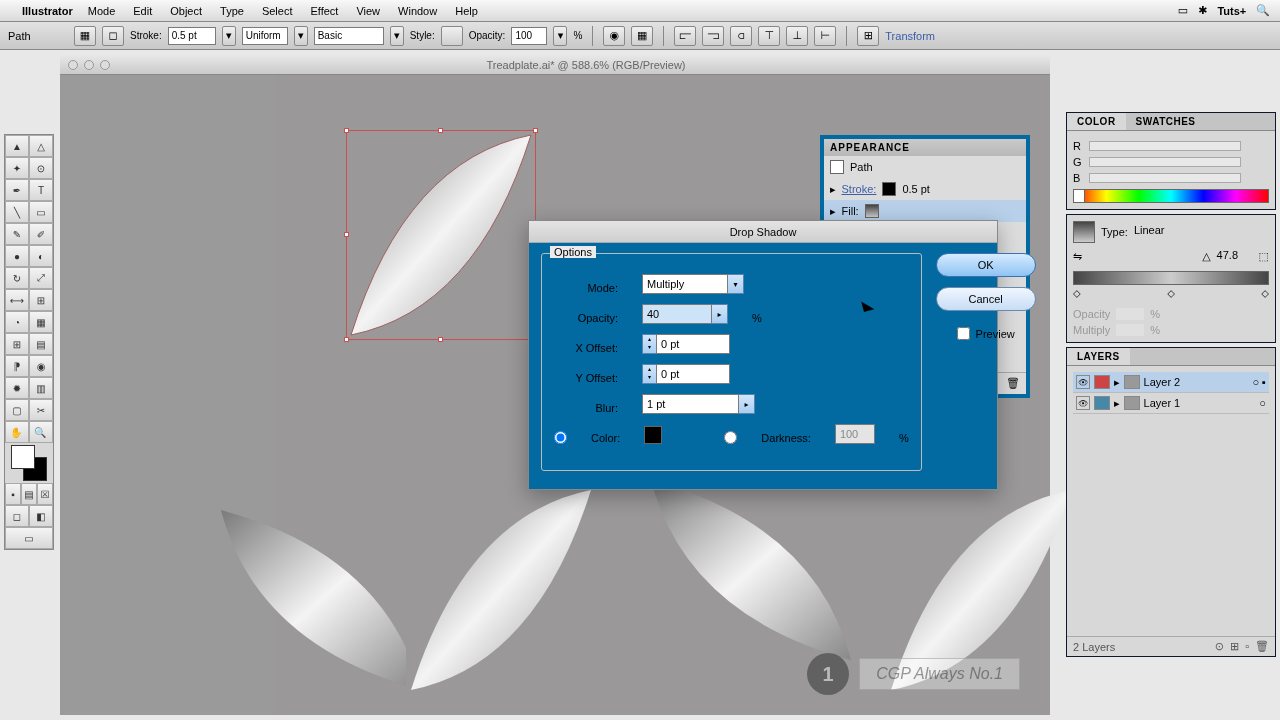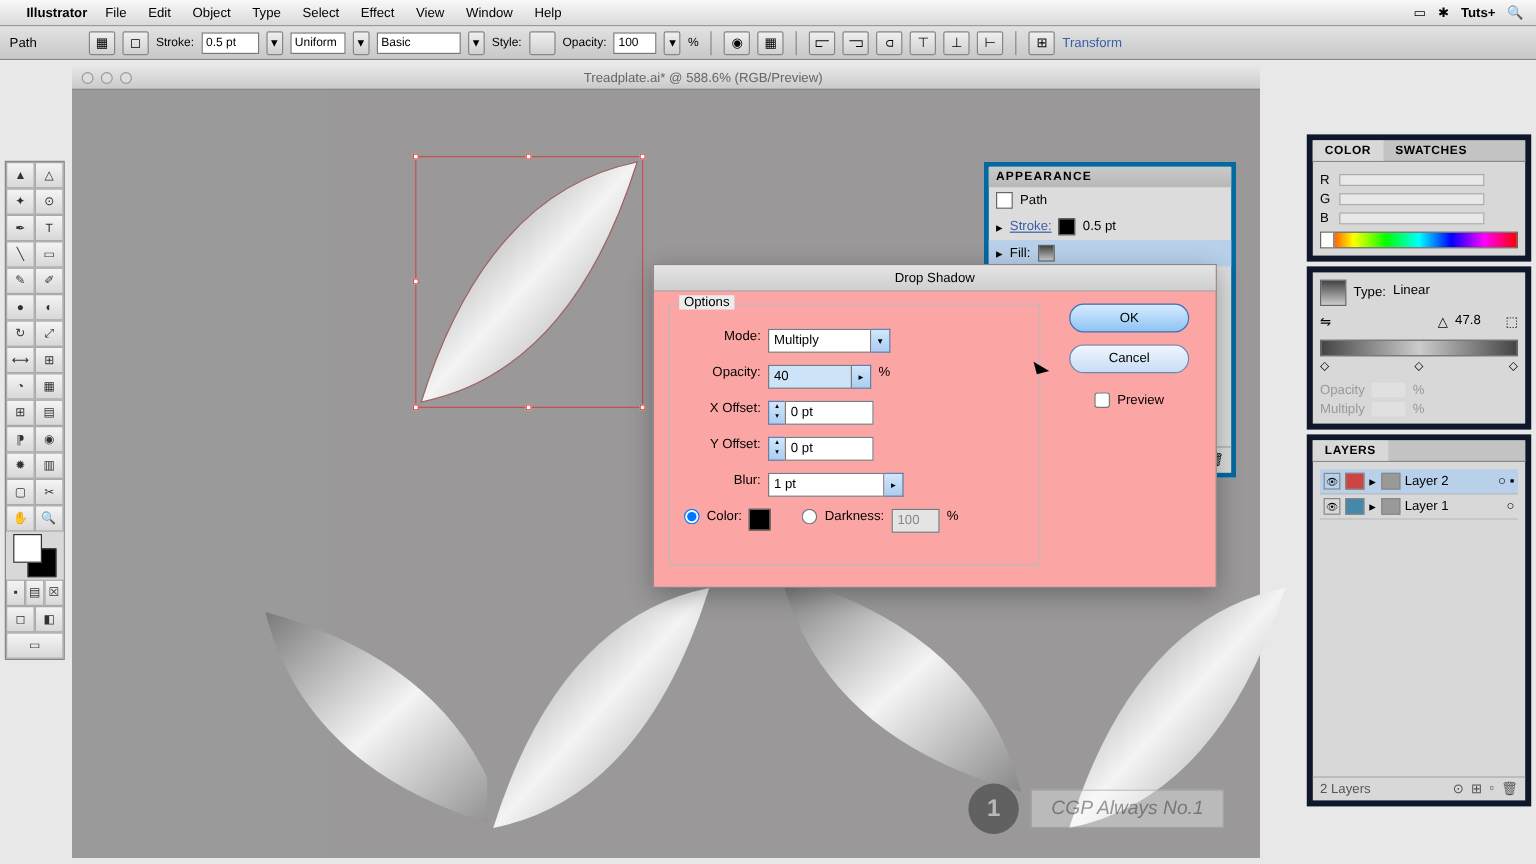--- a/index.html
+++ b/index.html
@@ -39,40 +39,40 @@
 .tools .swatch-stack .front { position: absolute; left: 0; top: 0; width: 24px; height: 24px; background: #fff; border: 1px solid #333; }
 .tools .swatch-stack .back { position: absolute; right: 0; bottom: 0; width: 24px; height: 24px; background: #000; border: 1px solid #333; }
 
 
 .appearance { position: absolute; left: 820px; top: 85px; width: 210px; background: #dcdcdc; border: 4px solid #0369a1; }
 .appearance .hdr { background: linear-gradient(#cacaca,#b8b8b8); padding: 3px 6px; font-size: 10px; font-weight: bold; letter-spacing: 1px; }
 .appearance .row { padding: 4px 6px; display: flex; align-items: center; gap: 6px; font-size: 10px; }
 .appearance .swatch { width: 14px; height: 14px; border: 1px solid #666; background: #fff; }
 
 
-.dialog { position: absolute; left: 544px; top: 170px; width: 470px; background: #fca5a5; border: 1px solid #888; box-shadow: 0 6px 20px rgba(0,0,0,0.3); }
+.dialog { position: absolute; left: 528px; top: 170px; width: 470px; background: #0369a1; border: 1px solid #888; box-shadow: 0 6px 20px rgba(0,0,0,0.3); }
 .dialog .titlebar { height: 22px; background: linear-gradient(#e4e4e4,#cfcfcf); text-align: center; line-height: 22px; font-size: 11px; border-bottom: 1px solid #aaa; }
 .dialog .body { display: flex; padding: 10px 12px 18px; gap: 14px; }
 .dialog .options { flex: 1; border: 1px solid #bbb; padding: 10px 12px 16px; border-radius: 3px; position: relative; }
 .dialog .options .legend { position: absolute; top: -8px; left: 8px; background: #ececec; padding: 0 4px; }
-.dialog .form-row { display: flex; align-items: flex-start; margin: 10px 0; gap: 6px; }
+.dialog .form-row { display: flex; align-items: flex-end; margin: 10px 0; gap: 24px; }
 .dialog .form-row .lbl { width: 64px; text-align: right; }
 .dialog .input { border: 1px solid #7a7a7a; background: #fff; height: 20px; padding: 0 4px; display: flex; align-items: center; }
 .dialog .combo { display: flex; }
 .dialog .combo .btn { width: 16px; background: linear-gradient(#d1e6fb,#a9cef2); border: 1px solid #5a84b0; border-left: none; display: flex; align-items: center; justify-content: center; font-size: 8px; }
 .dialog .stepper { width: 14px; background: linear-gradient(#d1e6fb,#a9cef2); border: 1px solid #5a84b0; border-right: none; display: flex; flex-direction: column; font-size: 6px; line-height: 8px; text-align: center; }
 .dialog .side { width: 120px; display: flex; flex-direction: column; gap: 10px; align-items: center; }
 .dialog .aqua-btn { width: 100px; height: 24px; border-radius: 12px; border: 1px solid #6a8ab0; background: linear-gradient(#f0f6ff,#c7ddf5); display: flex; align-items: center; justify-content: center; font-size: 11px; }
 .dialog .aqua-btn.primary { background: linear-gradient(#d5ebff,#8fc3f4); border-color: #3a72b2; }
 .dialog .checkbox-row { display: flex; align-items: center; gap: 6px; margin-top: 6px; }
 .cursor { position: absolute; font-size: 14px; transform: rotate(-15deg); }
 
 
 .right-panels { position: absolute; right: 4px; top: 62px; width: 210px; display: flex; flex-direction: column; gap: 4px; }
-.panel { background: #d8d8d8; border: 5px solid #0f172a; margin-left: 23px; }
+.panel { background: #d8d8d8; border: 1px solid #0f172a; }
 .panel .tabs { display: flex; background: #c4c4c4; border-bottom: 1px solid #888; }
 .panel .tab { padding: 3px 10px; font-size: 10px; font-weight: bold; letter-spacing: 0.5px; }
 .panel .tab.active { background: #d8d8d8; }
 .panel .content { padding: 6px; font-size: 10px; }
 .color-row { display: flex; align-items: center; gap: 4px; margin: 2px 0; }
 .color-row .ch { width: 12px; }
 .color-row .slider { flex: 1; height: 10px; border: 1px solid #aaa; background: #e8e8e8; }
 .spectrum { height: 14px; margin-top: 4px; background: linear-gradient(90deg, red, yellow, lime, cyan, blue, magenta, red); border: 1px solid #666; position: relative; }
 .spectrum::before { content: ''; position: absolute; left: 0; top: 0; bottom: 0; width: 10px; background: #fff; border-right: 1px solid #666; }
 .gradient-bar { height: 14px; background: linear-gradient(90deg, #444, #ccc, #444); border: 1px solid #666; margin-top: 8px; }
@@ -84,21 +84,21 @@
 .watermark .circ { width: 42px; height: 42px; border-radius: 50%; background: #444; color: #ccc; display: flex; align-items: center; justify-content: center; font-size: 20px; font-weight: bold; }
 .watermark .box { background: rgba(255,255,255,0.5); padding: 6px 16px; border: 1px solid #aaa; font-size: 16px; font-style: italic; color: #666; }
 .sep { width: 1px; height: 20px; background: #888; margin: 0 4px; }
 </style>
 </head>
 <body>
 
 <div class="menubar">
   <span class="apple"></span>
   <span class="app-name">Illustrator</span>
-  <span class="menu-item">File</span>
+  <span class="menu-item">Mode</span>
   <span class="menu-item">Edit</span>
   <span class="menu-item">Object</span>
   <span class="menu-item">Type</span>
   <span class="menu-item">Select</span>
   <span class="menu-item">Effect</span>
   <span class="menu-item">View</span>
   <span class="menu-item">Window</span>
   <span class="menu-item">Help</span>
   <div class="right">
     <span>▭</span>

